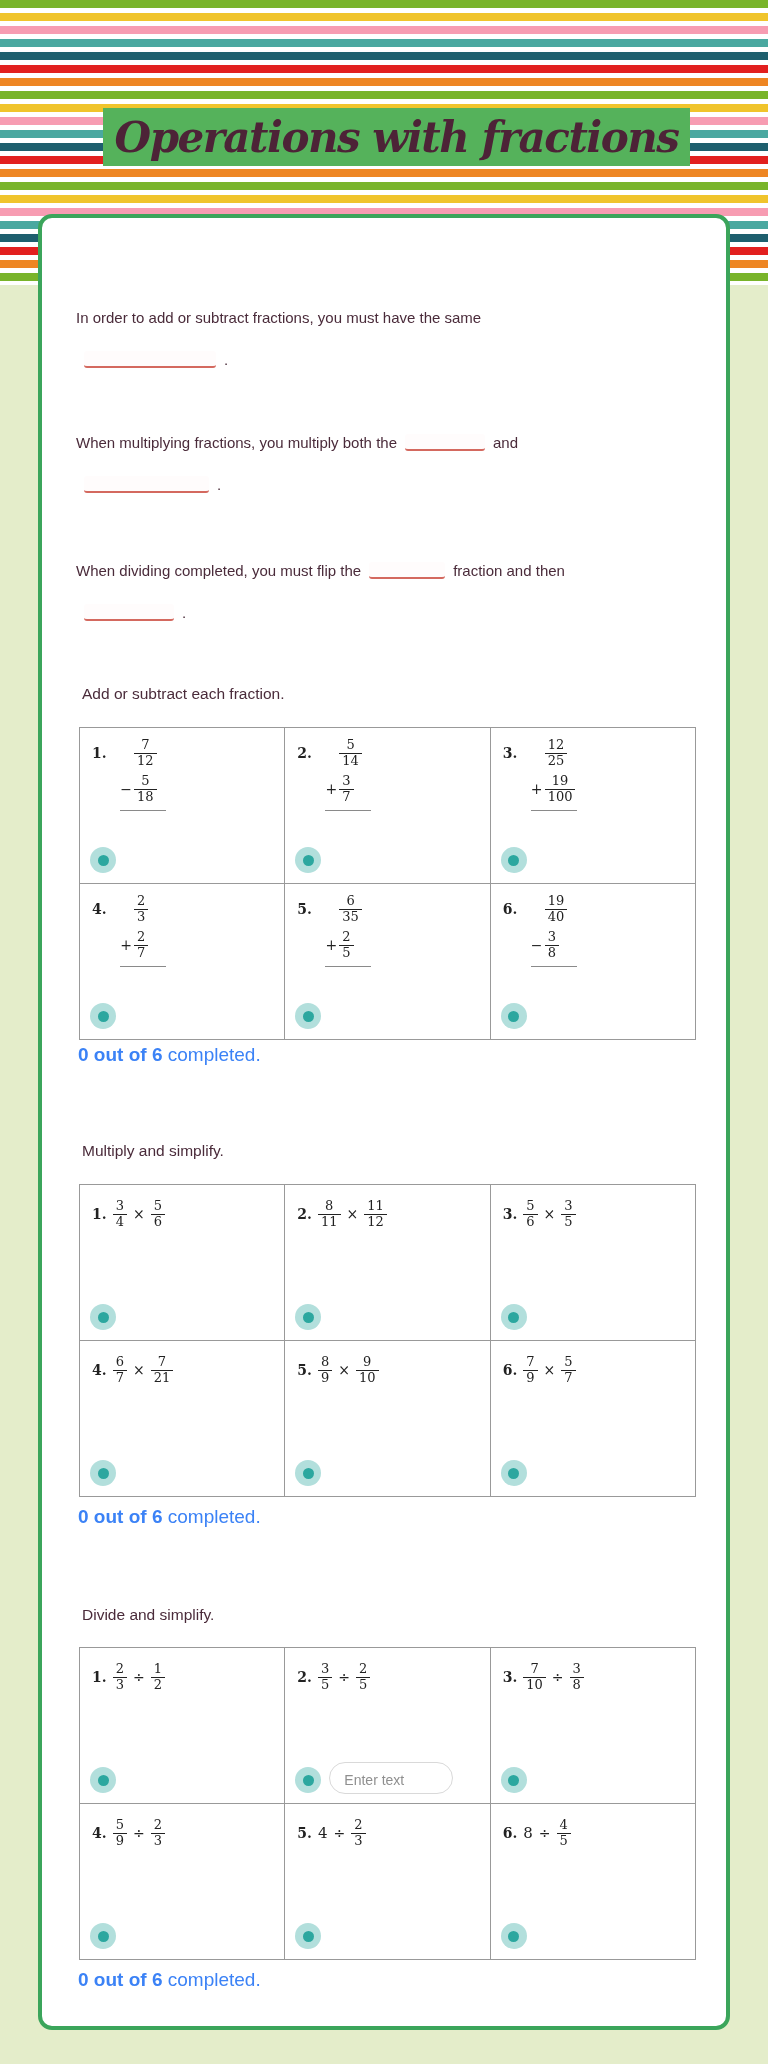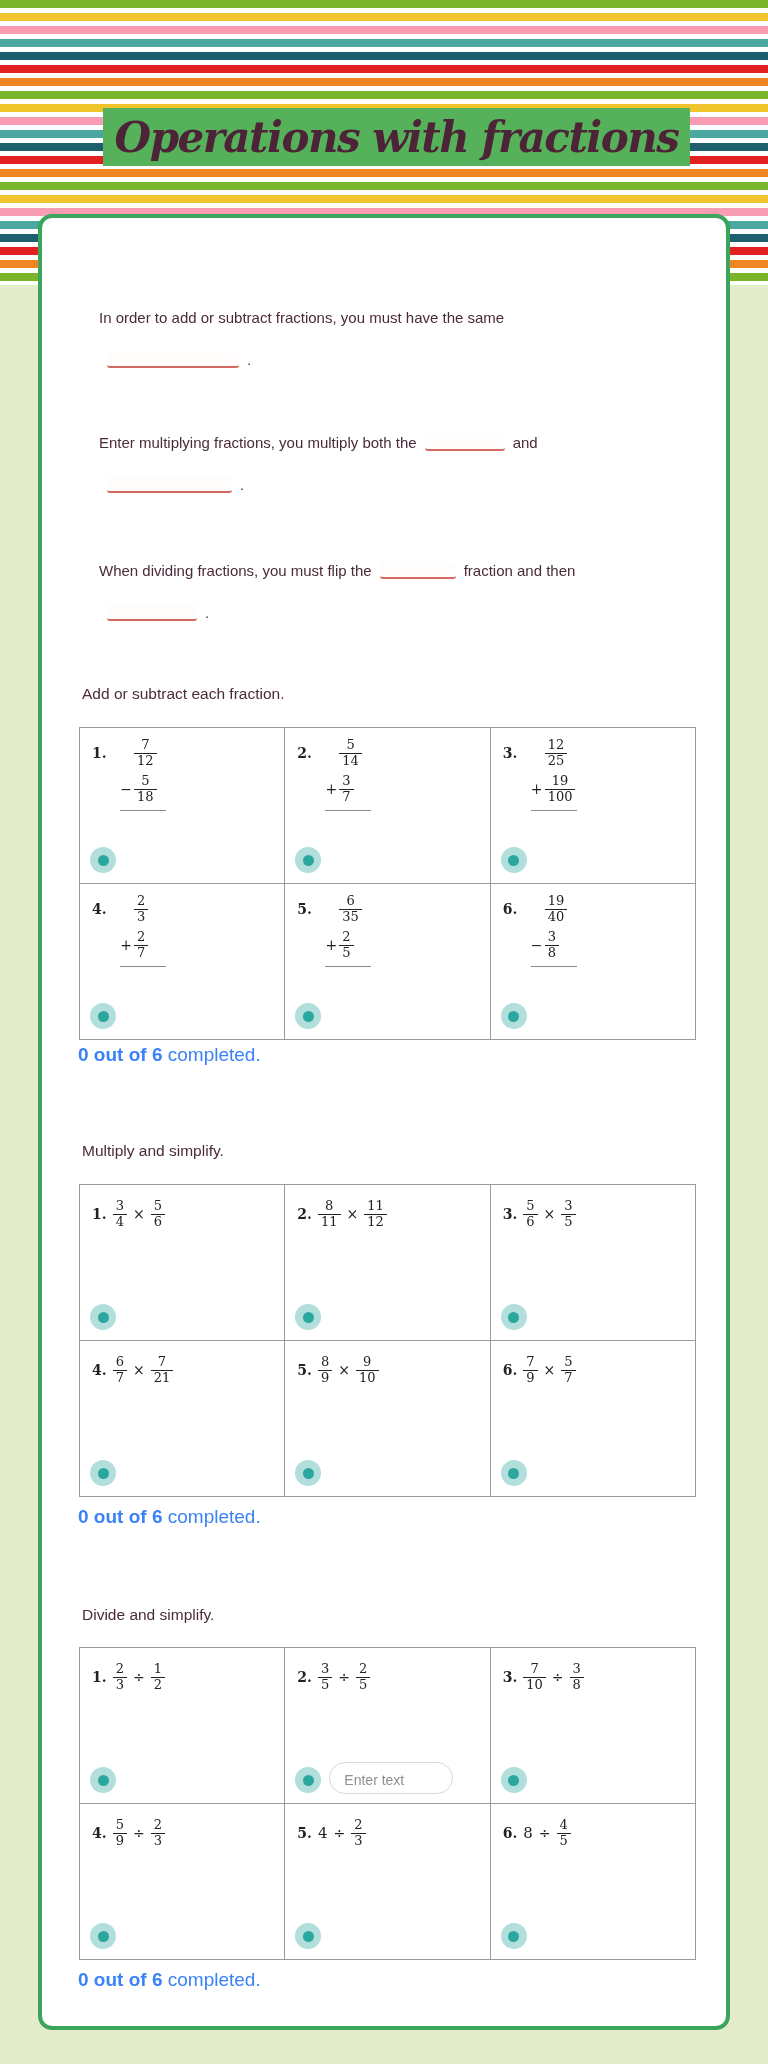--- a/index.html
+++ b/index.html
@@ -19,21 +19,21 @@
     font-family:"DejaVu Serif",serif;font-style:italic;font-weight:bold;
     font-size:42px;color:#4d2337;letter-spacing:-1.5px;white-space:nowrap;
   }
   
   .card{
     position:absolute;left:38px;top:214px;width:692px;height:1816px;
     background:#ffffff;border:4px solid #3ba55b;border-radius:14px;
     box-sizing:border-box;z-index:1;
   }
   .question{position:absolute;left:34px;width:636px;color:#4a2b3a;font-size:15px;}
-  .qline{line-height:27px;margin-bottom:15px;margin-left:23px;}
+  .qline{line-height:27px;margin-bottom:15px;}
   .qtext{color:#4a2b3a;}
   .blank{
     display:inline-block;height:15px;border-bottom:2px solid #d4695f;
     border-radius:3px;margin:0 8px;vertical-align:-3px;background:#fffcfc;
   }
   .section-heading{position:absolute;left:40px;color:#4a2b3a;font-size:15.5px;}
   .ptable{
     position:absolute;left:37px;width:617px;display:grid;
     grid-template-columns:repeat(3,1fr);
     border-top:1px solid #999;border-left:1px solid #999;box-sizing:border-box;
@@ -104,25 +104,25 @@
 <div class="title-banner">
   <div class="page-title">Operations with fractions</div>
 </div>
 
 <div class="card" id="card">
     <div class="question" style="top: 86px;">
       <div class="qline"><span class="qtext">In order to add or subtract fractions, you must have the same</span></div>
       <div class="qline"><span class="blank" style="width: 132px;"></span><span class="qtext">.</span></div>
     </div>
     <div class="question" style="top: 211px;">
-      <div class="qline"><span class="qtext">Enter multiplying fractions, you multiply both the</span><span class="blank" style="width: 80px;"></span><span class="qtext">and</span></div>
+      <div class="qline"><span class="qtext">When multiplying fractions, you multiply both the</span><span class="blank" style="width: 80px;"></span><span class="qtext">and</span></div>
       <div class="qline"><span class="blank" style="width: 125px;"></span><span class="qtext">.</span></div>
     </div>
     <div class="question" style="top: 339px;">
-      <div class="qline"><span class="qtext">When dividing fractions, you must flip the</span><span class="blank" style="width: 76px;"></span><span class="qtext">fraction and then</span></div>
+      <div class="qline"><span class="qtext">When dividing completed, you must flip the</span><span class="blank" style="width: 76px;"></span><span class="qtext">fraction and then</span></div>
       <div class="qline"><span class="blank" style="width: 90px;"></span><span class="qtext">.</span></div>
     </div>
     <div class="section-heading" style="top: 467px;">Add or subtract each fraction.</div>
     <div class="ptable" style="top: 509px;">
       <div class="pcell">
         <div class="vrow">
           <span class="pnum vnum">1.</span>
           <span class="vop"></span>
           <span class="frac">
             <span class="fn">7</span>

